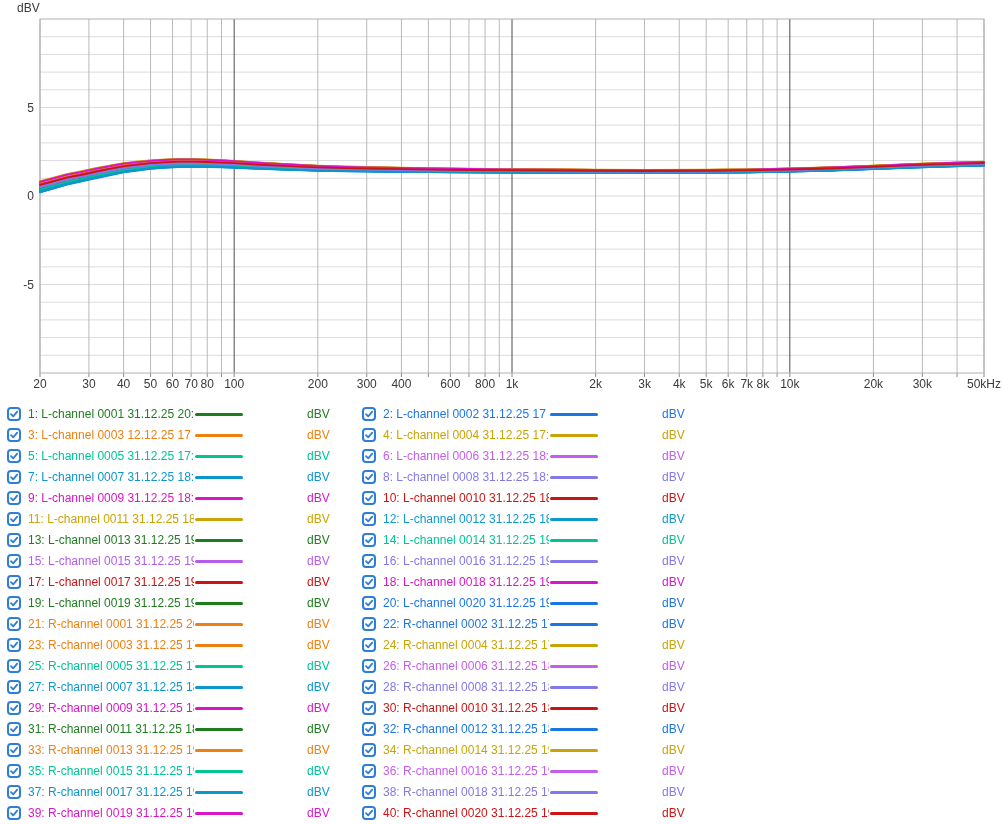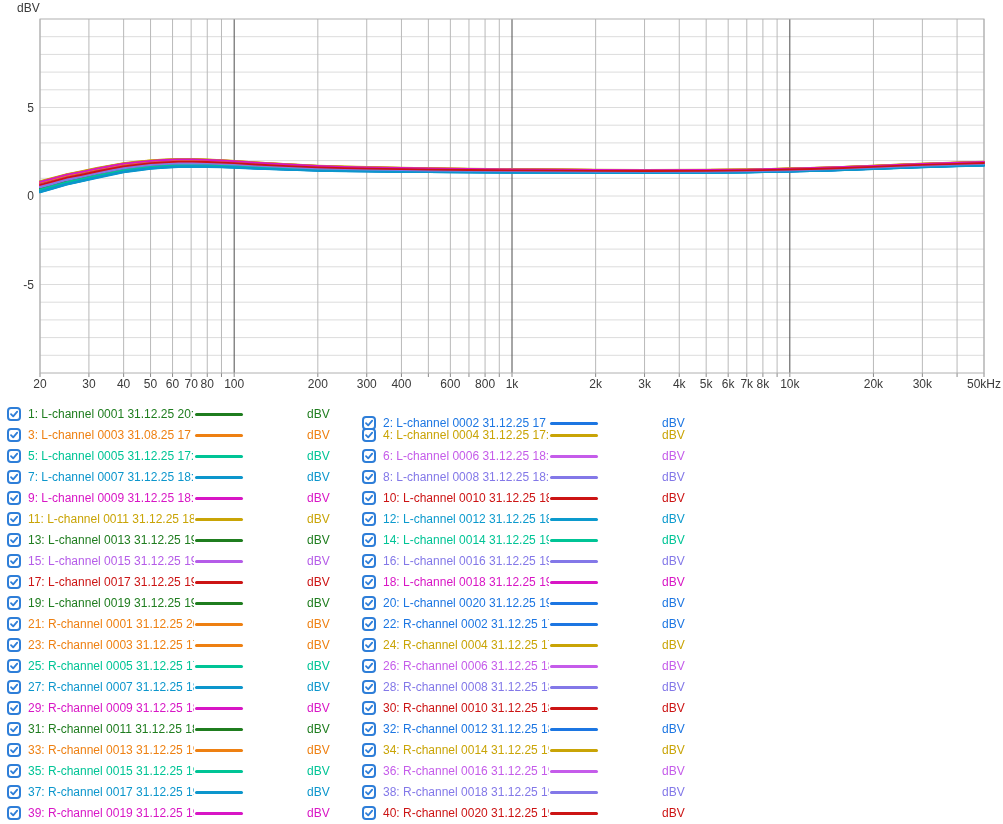--- a/index.html
+++ b/index.html
@@ -196,21 +196,21 @@
           <span class="lbl" style="color: rgb(31, 125, 31);">1: L-channel 0001 31.12.25 20:0</span>
           <span class="sw" style="background: rgb(31, 125, 31);"></span>
           <span class="unit" style="color: rgb(31, 125, 31);">dBV</span>
         </div>
         <div class="lrow" style="top: 21px;">
           <span class="cb">
             <svg viewBox="0 0 10 10">
               <path d="M2 5.2 L4.2 7.4 L8.2 2.6" fill="none" stroke="#2e7ed8" stroke-width="1.8" stroke-linecap="round" stroke-linejoin="round"></path>
             </svg>
           </span>
-          <span class="lbl" style="color: rgb(238, 128, 18);">3: L-channel 0003 31.08.25 17</span>
+          <span class="lbl" style="color: rgb(238, 128, 18);">3: L-channel 0003 12.12.25 17</span>
           <span class="sw" style="background: rgb(238, 128, 18);"></span>
           <span class="unit" style="color: rgb(238, 128, 18);">dBV</span>
         </div>
         <div class="lrow" style="top: 42px;">
           <span class="cb">
             <svg viewBox="0 0 10 10">
               <path d="M2 5.2 L4.2 7.4 L8.2 2.6" fill="none" stroke="#2e7ed8" stroke-width="1.8" stroke-linecap="round" stroke-linejoin="round"></path>
             </svg>
           </span>
           <span class="lbl" style="color: rgb(0, 196, 150);">5: L-channel 0005 31.12.25 17:5</span>
@@ -382,21 +382,21 @@
             <svg viewBox="0 0 10 10">
               <path d="M2 5.2 L4.2 7.4 L8.2 2.6" fill="none" stroke="#2e7ed8" stroke-width="1.8" stroke-linecap="round" stroke-linejoin="round"></path>
             </svg>
           </span>
           <span class="lbl" style="color: rgb(216, 22, 197);">39: R-channel 0019 31.12.25 19</span>
           <span class="sw" style="background: rgb(216, 22, 197);"></span>
           <span class="unit" style="color: rgb(216, 22, 197);">dBV</span>
         </div>
       </div>
       <div class="lcol" style="left: 355px;">
-        <div class="lrow" style="top: 0px; margin-top: 9px;">
+        <div class="lrow" style="top: 0px;">
           <span class="cb">
             <svg viewBox="0 0 10 10">
               <path d="M2 5.2 L4.2 7.4 L8.2 2.6" fill="none" stroke="#2e7ed8" stroke-width="1.8" stroke-linecap="round" stroke-linejoin="round"></path>
             </svg>
           </span>
           <span class="lbl" style="color: rgb(28, 118, 226);">2: L-channel 0002 31.12.25 17</span>
           <span class="sw" style="background: rgb(28, 118, 226);"></span>
           <span class="unit" style="color: rgb(28, 118, 226);">dBV</span>
         </div>
         <div class="lrow" style="top: 21px;">

